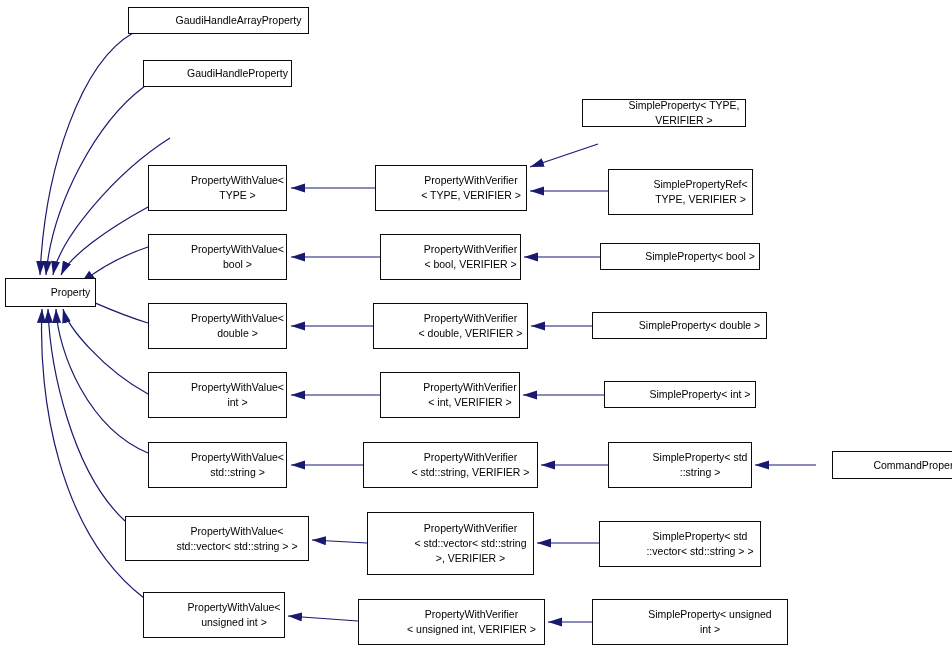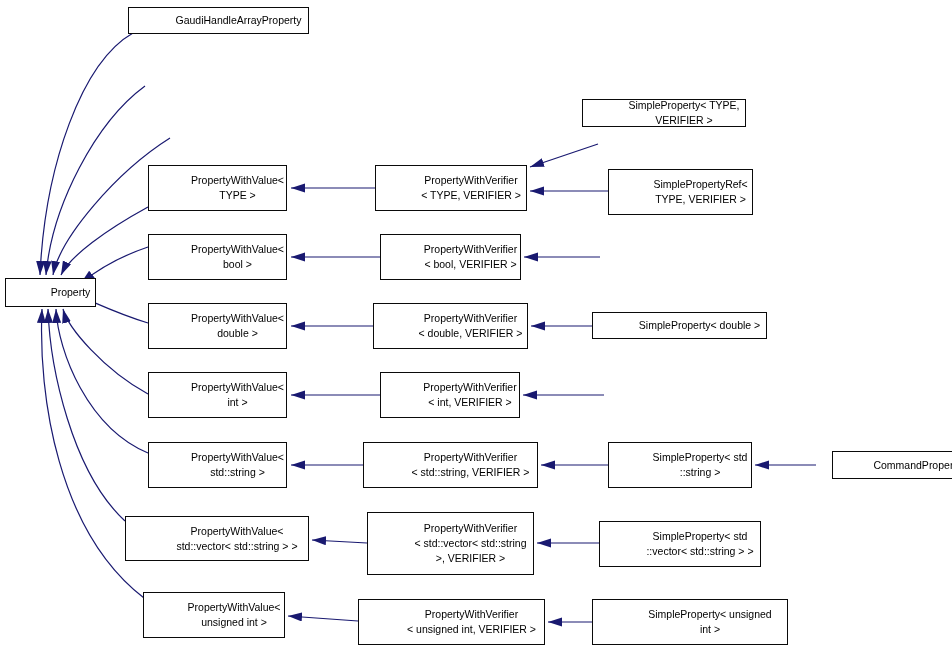--- a/index.html
+++ b/index.html
@@ -75,20 +75,21 @@
     <path class="edge" marker-end="url(#arrow)" d="M608,465 L541,465"></path>
     <path class="edge" marker-end="url(#arrow)" d="M599,543 L537,543"></path>
     <path class="edge" marker-end="url(#arrow)" d="M592,622 L548,622"></path>
 
     <path class="edge" marker-end="url(#arrow)" d="M816,465 L755,465"></path>
   </svg>
 
   <div class="node" style="left:5px;top:278px;width:91px;height:29px">Property</div>
 
   <div class="node" style="left:128px;top:7px;width:181px;height:27px">GaudiHandleArrayProperty</div>
+  <div class="node" style="left:143px;top:60px;width:149px;height:27px">GaudiHandleProperty</div>
   <div class="node" style="left:148px;top:165px;width:139px;height:46px">PropertyWithValue&lt;
 TYPE &gt;</div>
   <div class="node" style="left:148px;top:234px;width:139px;height:46px">PropertyWithValue&lt;
 bool &gt;</div>
   <div class="node" style="left:148px;top:303px;width:139px;height:46px">PropertyWithValue&lt;
 double &gt;</div>
   <div class="node" style="left:148px;top:372px;width:139px;height:46px">PropertyWithValue&lt;
 int &gt;</div>
   <div class="node" style="left:148px;top:442px;width:139px;height:46px">PropertyWithValue&lt;
 std::string &gt;</div>
@@ -110,21 +111,23 @@
   <div class="node" style="left:367px;top:512px;width:167px;height:63px">PropertyWithVerifier
 &lt; std::vector&lt; std::string
 &gt;, VERIFIER &gt;</div>
   <div class="node" style="left:358px;top:599px;width:187px;height:46px">PropertyWithVerifier
 &lt; unsigned int, VERIFIER &gt;</div>
 
   <div class="node" style="left:582px;top:99px;width:164px;height:28px">SimpleProperty&lt; TYPE,
 VERIFIER &gt;</div>
   <div class="node" style="left:608px;top:169px;width:145px;height:46px">SimplePropertyRef&lt;
 TYPE, VERIFIER &gt;</div>
+  <div class="node" style="left:600px;top:243px;width:160px;height:27px">SimpleProperty&lt; bool &gt;</div>
   <div class="node" style="left:592px;top:312px;width:175px;height:27px">SimpleProperty&lt; double &gt;</div>
+  <div class="node" style="left:604px;top:381px;width:152px;height:27px">SimpleProperty&lt; int &gt;</div>
   <div class="node" style="left:608px;top:442px;width:144px;height:46px">SimpleProperty&lt; std
 ::string &gt;</div>
   <div class="node" style="left:599px;top:521px;width:162px;height:46px">SimpleProperty&lt; std
 ::vector&lt; std::string &gt; &gt;</div>
   <div class="node" style="left:592px;top:599px;width:196px;height:46px">SimpleProperty&lt; unsigned
 int &gt;</div>
 
   <div class="node" style="left:832px;top:451px;width:131px;height:28px">CommandProperty</div>
 
 </div>

